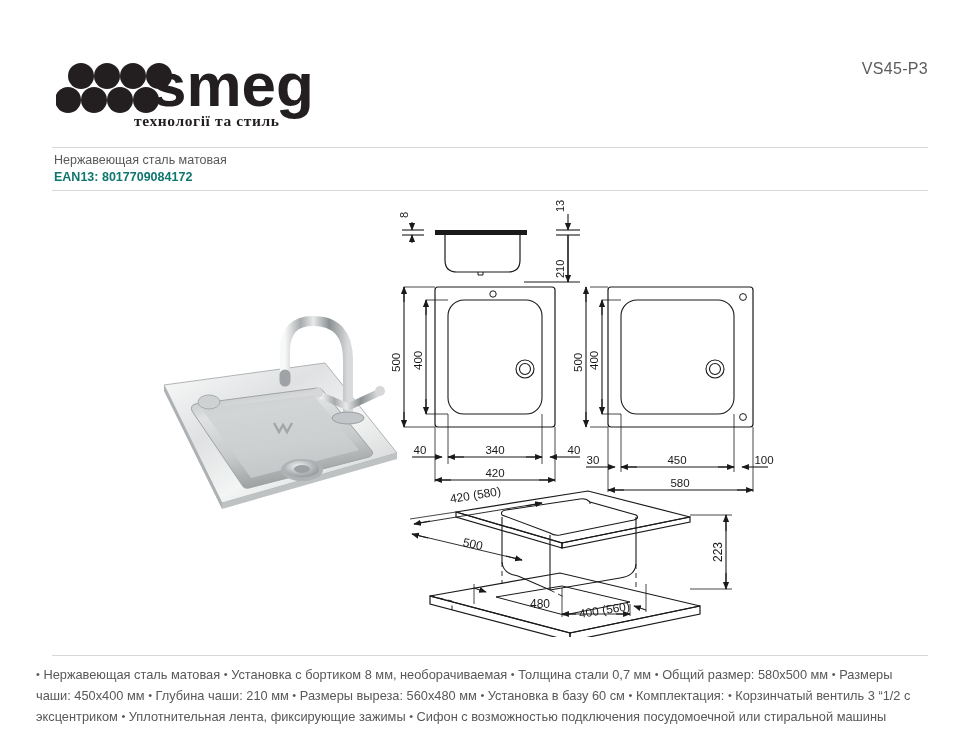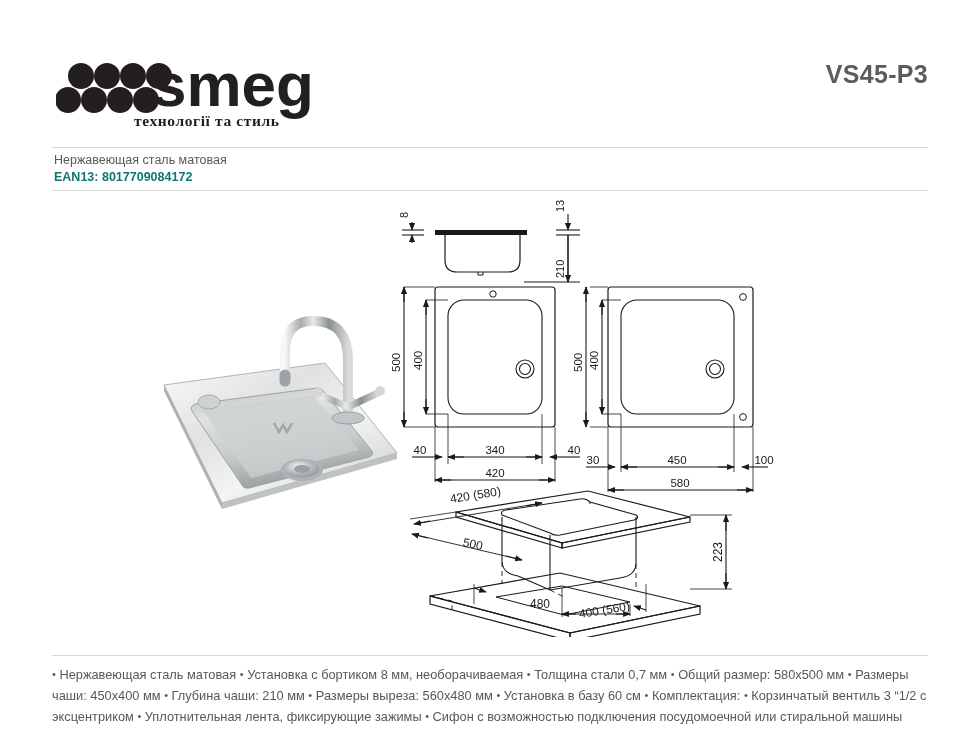--- a/index.html
+++ b/index.html
@@ -29,22 +29,22 @@
     top: 58px;
     width: 300px;
     height: 80px;
   }
   .logo-svg { display: block; }
 
   .model-title {
     position: absolute;
     right: 52px;
     top: 60px;
-    font-size: 25px;
-    font-weight: bold;
+    font-size: 16px;
+    font-weight: normal;
     color: #5c5c5c;
     letter-spacing: 0.3px;
     text-align: right;
   }
 
   .rule {
     position: absolute;
     left: 52px;
     width: 876px;
     height: 1px;
@@ -79,21 +79,21 @@
     left: 390px;
     top: 192px;
     width: 400px;
     height: 440px;
   }
   .drawings svg, .photo svg { display: block; }
 
   
   .specs {
     position: absolute;
-    left: 52px;
+    left: 36px;
     top: 664px;
     width: 876px;
     font-size: 12.8px;
     line-height: 21px;
     color: #58585a;
     text-align: left;
   }
   .specs .b { font-size: 11px; vertical-align: 1px; }
 </style>
 </head>

